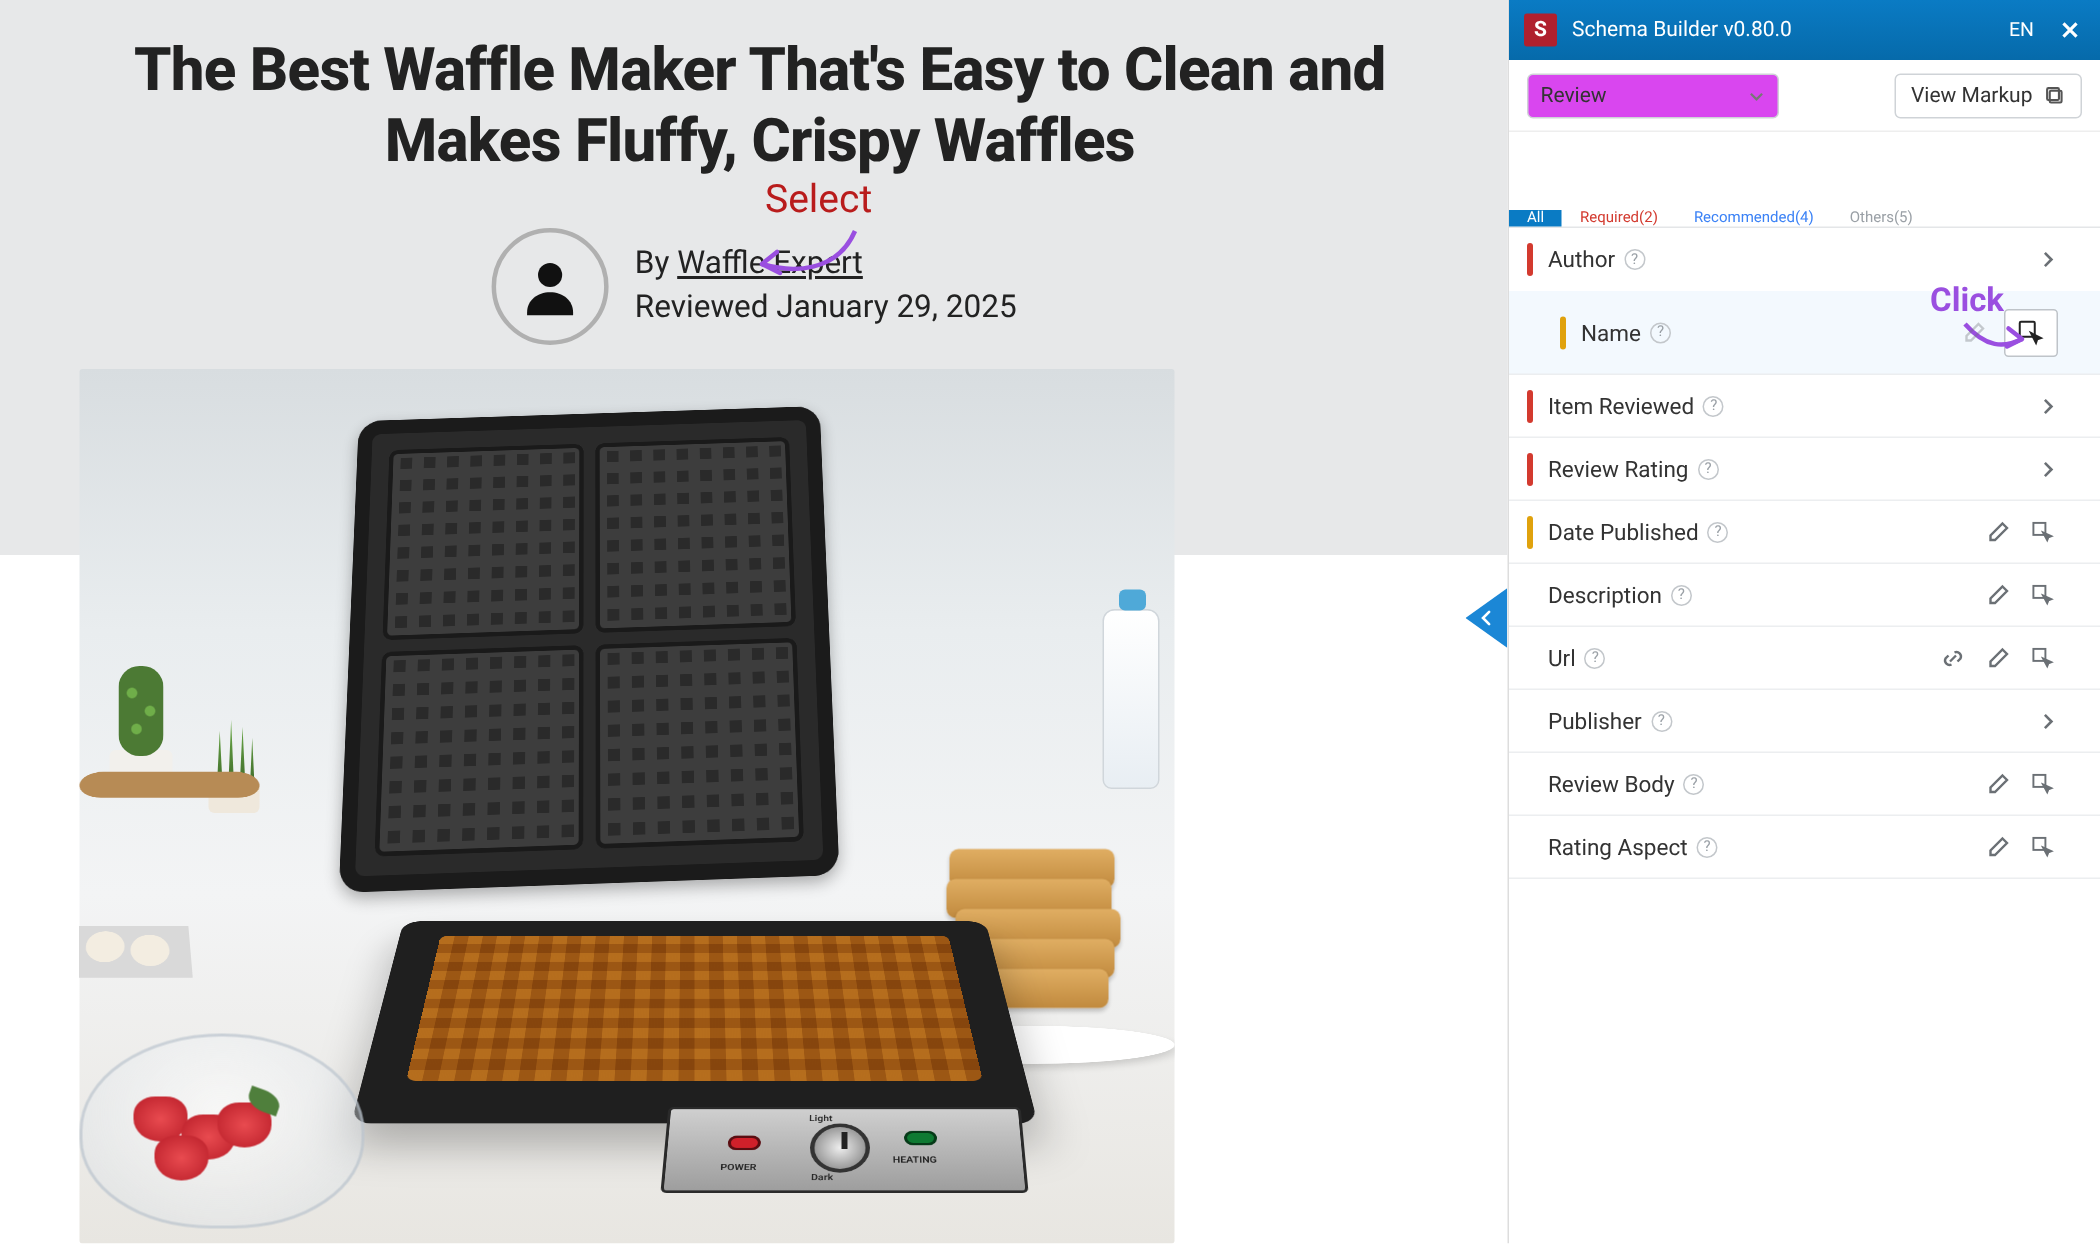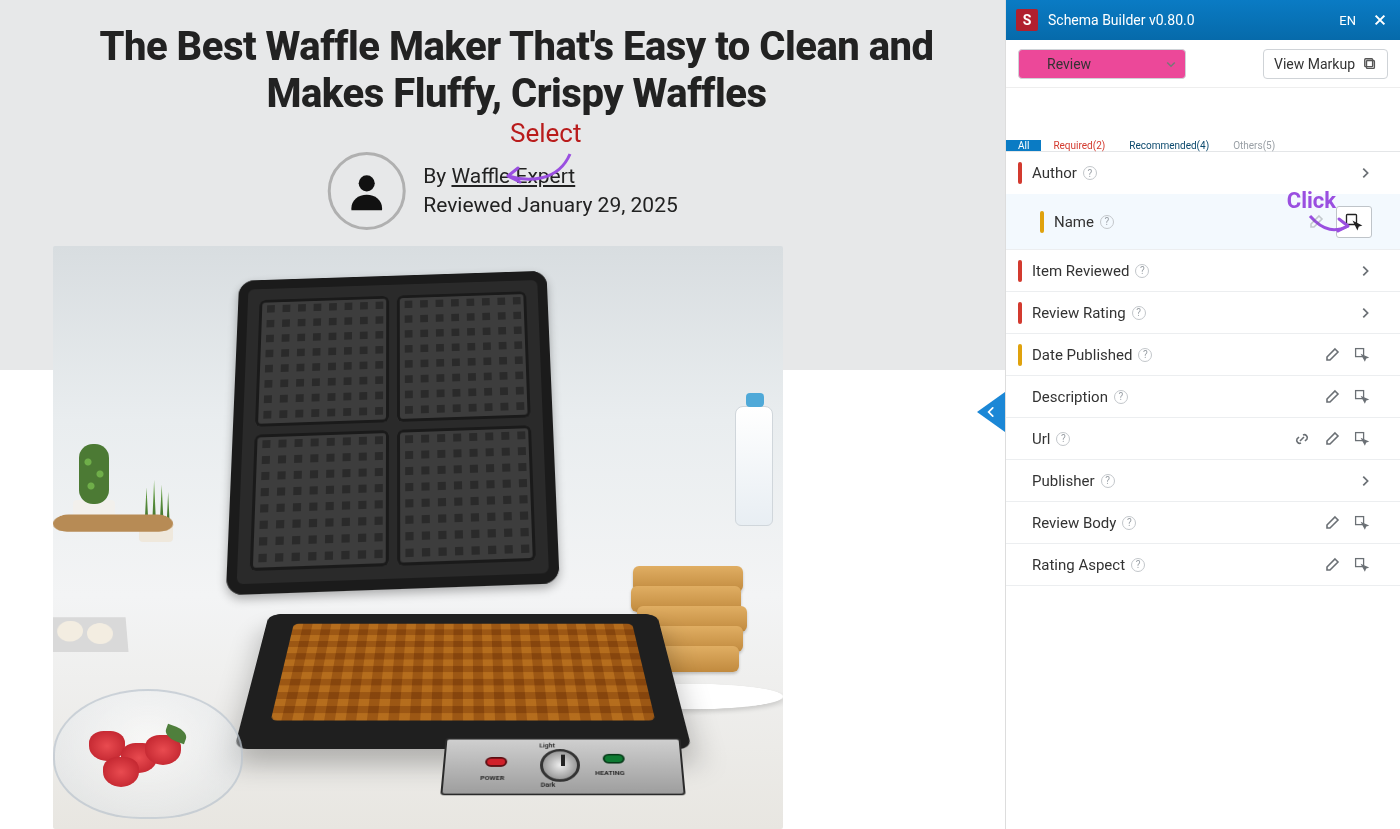--- a/index.html
+++ b/index.html
@@ -26,21 +26,21 @@
   left: 0;
   top: 0;
   width: 100%;
   height: 370px;
   background: #e7e8e9;
 }
 
 .headline {
   position: absolute;
   top: 24px;
-  left: 14px;
+  left: 4px;
   width: 100%;
   text-align: center;
   font-size: 40px;
   font-weight: 800;
   color: #222;
   letter-spacing: -0.5px;
   line-height: 1.17;
   padding: 0 40px;
 }
 
@@ -288,24 +288,24 @@
   background: #fff;
 }
 .sp-select {
   flex: 0 0 168px;
   height: 30px;
   border: 1px solid #cfd3d7;
   border-radius: 4px;
   display: flex;
   align-items: center;
   justify-content: space-between;
-  padding: 0 8px 0 28px;
+  padding: 0 8px 0 8px;
   font-size: 14px;
   color: #333;
-  background: #ec4899;
+  background: #d946ef;
 }
 .sp-select svg { width: 12px; height: 12px; stroke:#777; stroke-width:2; fill:none;}
 .sp-viewmarkup {
   height: 30px;
   border: 1px solid #cfd3d7;
   border-radius: 4px;
   padding: 0 10px;
   display: flex; align-items: center; gap: 8px;
   font-size: 14px;
   color: #333;
@@ -323,21 +323,21 @@
 }
 .sp-tab {
   padding: 0 12px;
   display: flex; align-items: center;
   color: #9aa0a6;
   cursor: pointer;
   white-space: nowrap;
 }
 .sp-tab.active { background: #0a7bc4; color: #fff; }
 .sp-tab.required { color: #d33a2f; }
-.sp-tab.recommended { color: #0c4a6e; }
+.sp-tab.recommended { color: #3b82f6; }
 
 .sp-body {
   flex: 1;
   overflow-y: auto;
   background: #fff;
 }
 
 .prop-row {
   height: 42px;
   border-bottom: 1px solid #eceef0;

